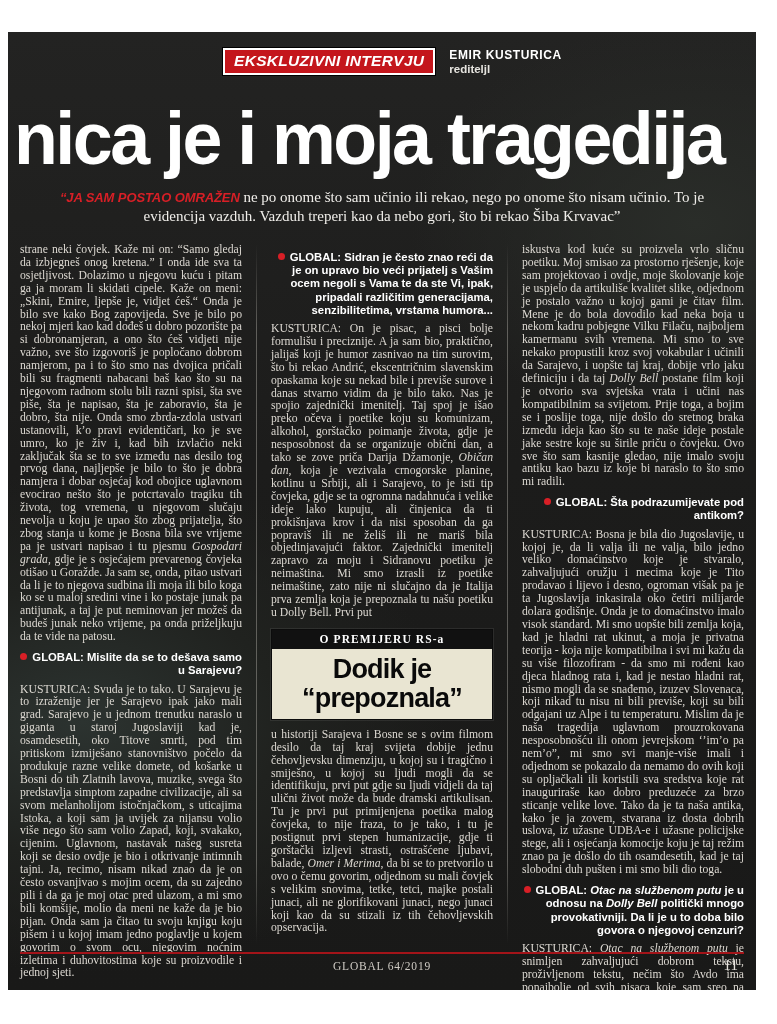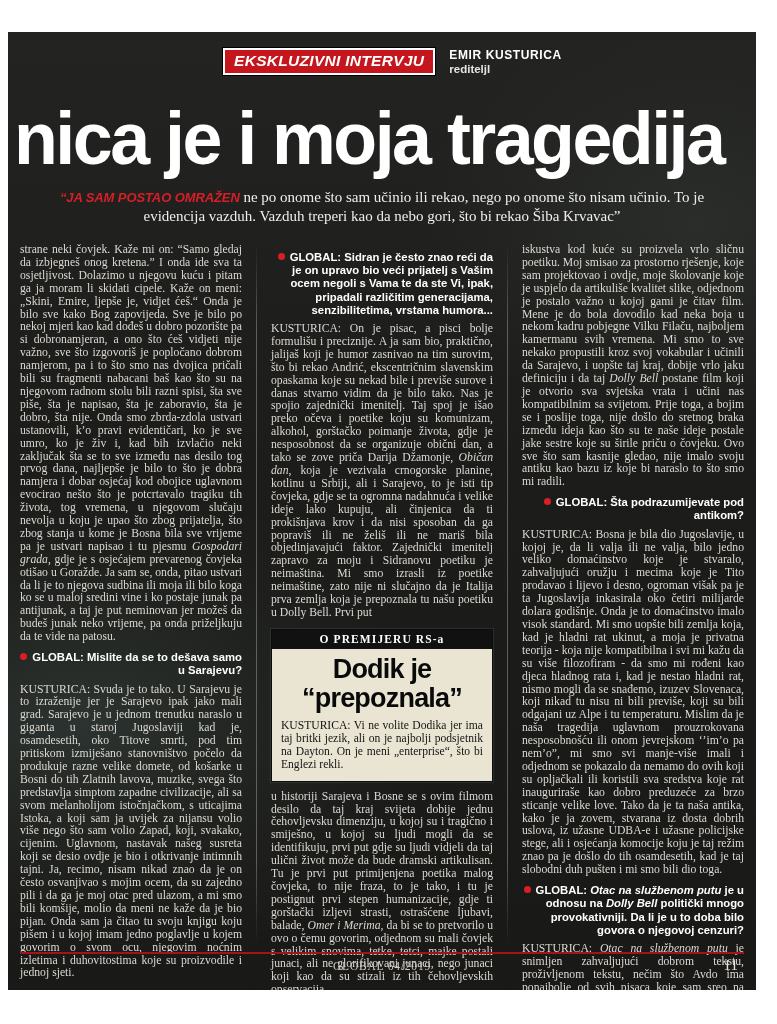--- a/index.html
+++ b/index.html
@@ -274,21 +274,20 @@
     <div class="col">
       <div class="q"><span class="dot"></span><span>GLOBAL: Sidran je često znao reći da je on upravo bio veći prijatelj s Vašim ocem negoli s Vama te da ste Vi, ipak, pripadali različitim generacijama, senzibilitetima, vrstama humora...</span></div>
       <p class="body"><span>KUSTURICA: On je pisac, a pisci bolje formulišu i preciznije. A ja sam bio, praktično, jalijaš koji je humor zasnivao na tim surovim, što bi rekao Andrić, ekscentričnim slavenskim opaskama koje su nekad bile i previše surove i danas stvarno vidim da je bilo tako. Nas je spojio zajednički imenitelj. Taj spoj je išao preko očeva i poetike koju su komunizam, alkohol, gorštačko poimanje života, gdje je nesposobnost da se organizuje obični dan, a tako se zove priča Darija Džamonje, </span><i>Običan dan</i><span>, koja je vezivala crnogorske planine, kotlinu u Srbiji, ali i Sarajevo, to je isti tip čovjeka, gdje se ta ogromna nadahnuća i velike ideje lako kupuju, ali činjenica da ti prokišnjava krov i da nisi sposoban da ga popraviš ili ne želiš ili ne mariš bila objedinjavajući faktor. Zajednički imenitelj zapravo za moju i Sidranovu poetiku je neimaština. Mi smo izrasli iz poetike neimaštine, zato nije ni slučajno da je Italija prva zemlja koja je prepoznala tu našu poetiku u Dolly Bell. Prvi put</span></p>
 
       <div class="inset">
         <div class="inset-head">O PREMIJERU RS-a</div>
         <div class="inset-title">
           <div>Dodik je</div>
           <div>“prepoznala”</div>
         </div>
-        <div class="inset-body">KUSTURICA: Vi ne volite Dodika jer ima taj britki jezik, ali on je najbolji podsjetnik na Dayton. On je meni „enterprise“, što bi Englezi rekli.</div>
       </div>
 
       <p class="body"><span>u historiji Sarajeva i Bosne se s ovim filmom desilo da taj kraj svijeta dobije jednu čehovljevsku dimenziju, u kojoj su i tragično i smiješno, u kojoj su ljudi mogli da se identifikuju, prvi put gdje su ljudi vidjeli da taj ulični život može da bude dramski artikulisan. Tu je prvi put primijenjena poetika malog čovjeka, to nije fraza, to je tako, i tu je postignut prvi stepen humanizacije, gdje ti gorštački izljevi strasti, ostrašćene ljubavi, balade, </span><i>Omer i Merima</i><span>, da bi se to pretvorilo u ovo o čemu govorim, odjednom su mali čovjek s velikim snovima, tetke, tetci, majke postali junaci, ali ne glorifikovani junaci, nego junaci koji kao da su stizali iz tih čehovljevskih opservacija.</span></p>
 
     </div>
 
     <div class="col-sep"></div>
 
     <div class="col">
       <p class="body"><span>iskustva kod kuće su proizvela vrlo sličnu poetiku. Moj smisao za prostorno rješenje, koje sam projektovao i ovdje, moje školovanje koje je uspjelo da artikuliše kvalitet slike, odjednom je postalo važno u kojoj gami je čitav film. Mene je do bola dovodilo kad neka boja u nekom kadru pobjegne Vilku Filaču, najboljem kamermanu svih vremena. Mi smo to sve nekako propustili kroz svoj vokabular i učinili da Sarajevo, i uopšte taj kraj, dobije vrlo jaku definiciju i da taj </span><i>Dolly Bell</i><span> postane film koji je otvorio sva svjetska vrata i učini nas kompatibilnim sa svijetom. Prije toga, a bojim se i poslije toga, nije došlo do sretnog braka između ideja kao što su te naše ideje postale jake sestre koje su širile priču o čovjeku. Ovo sve što sam kasnije gledao, nije imalo svoju antiku kao bazu iz koje bi naraslo to što smo mi radili.</span></p>

